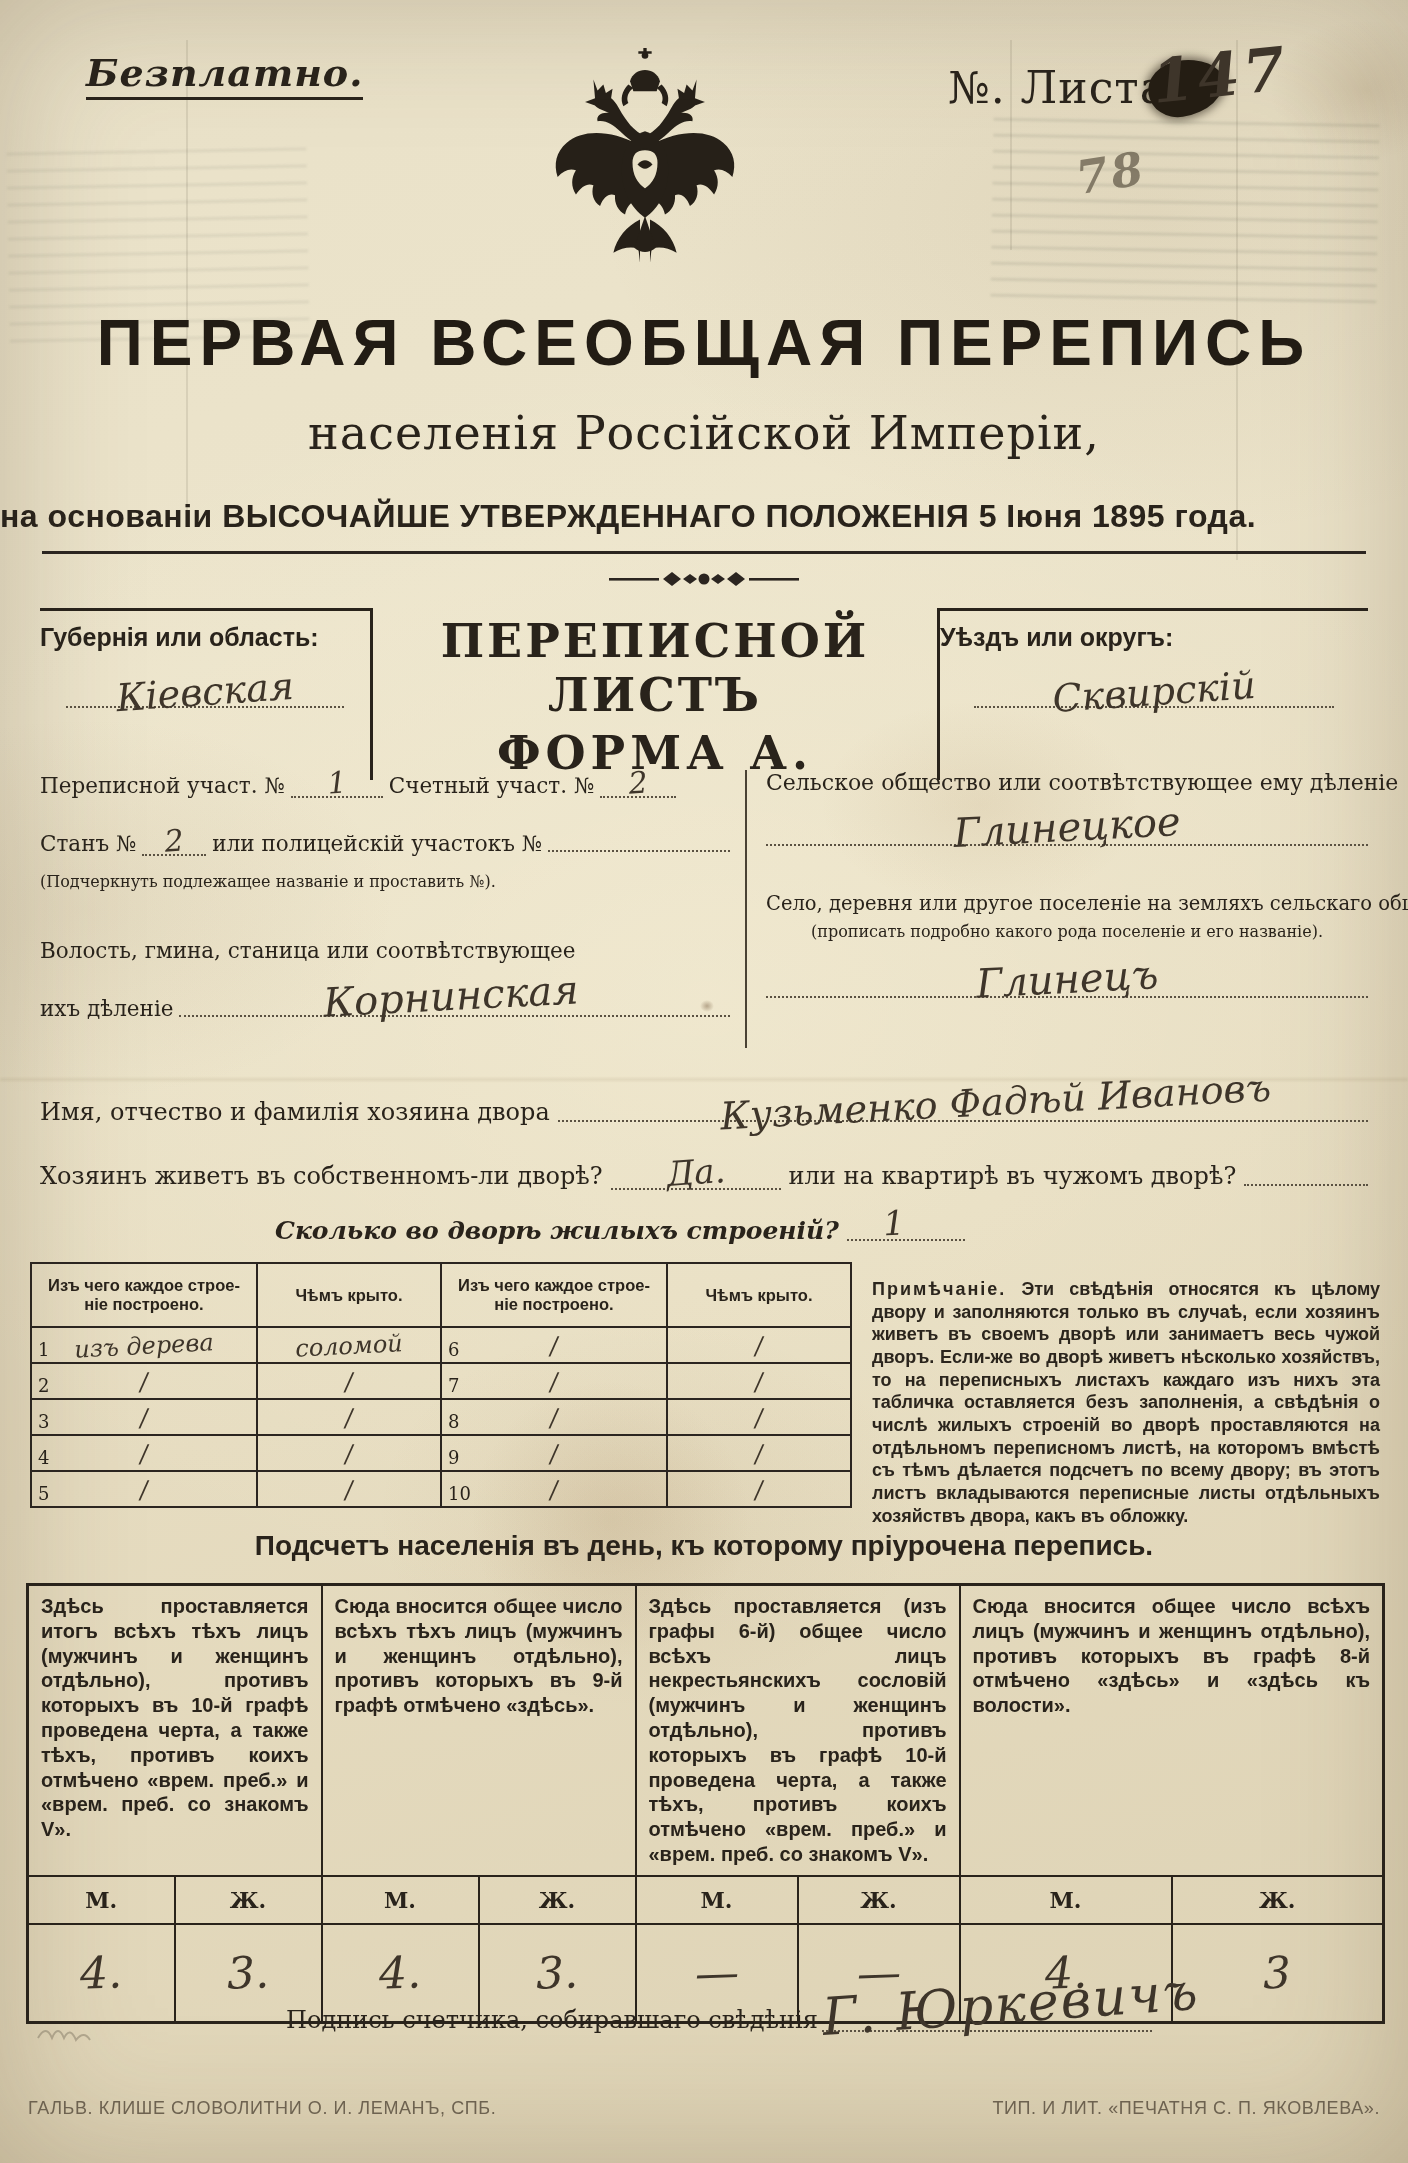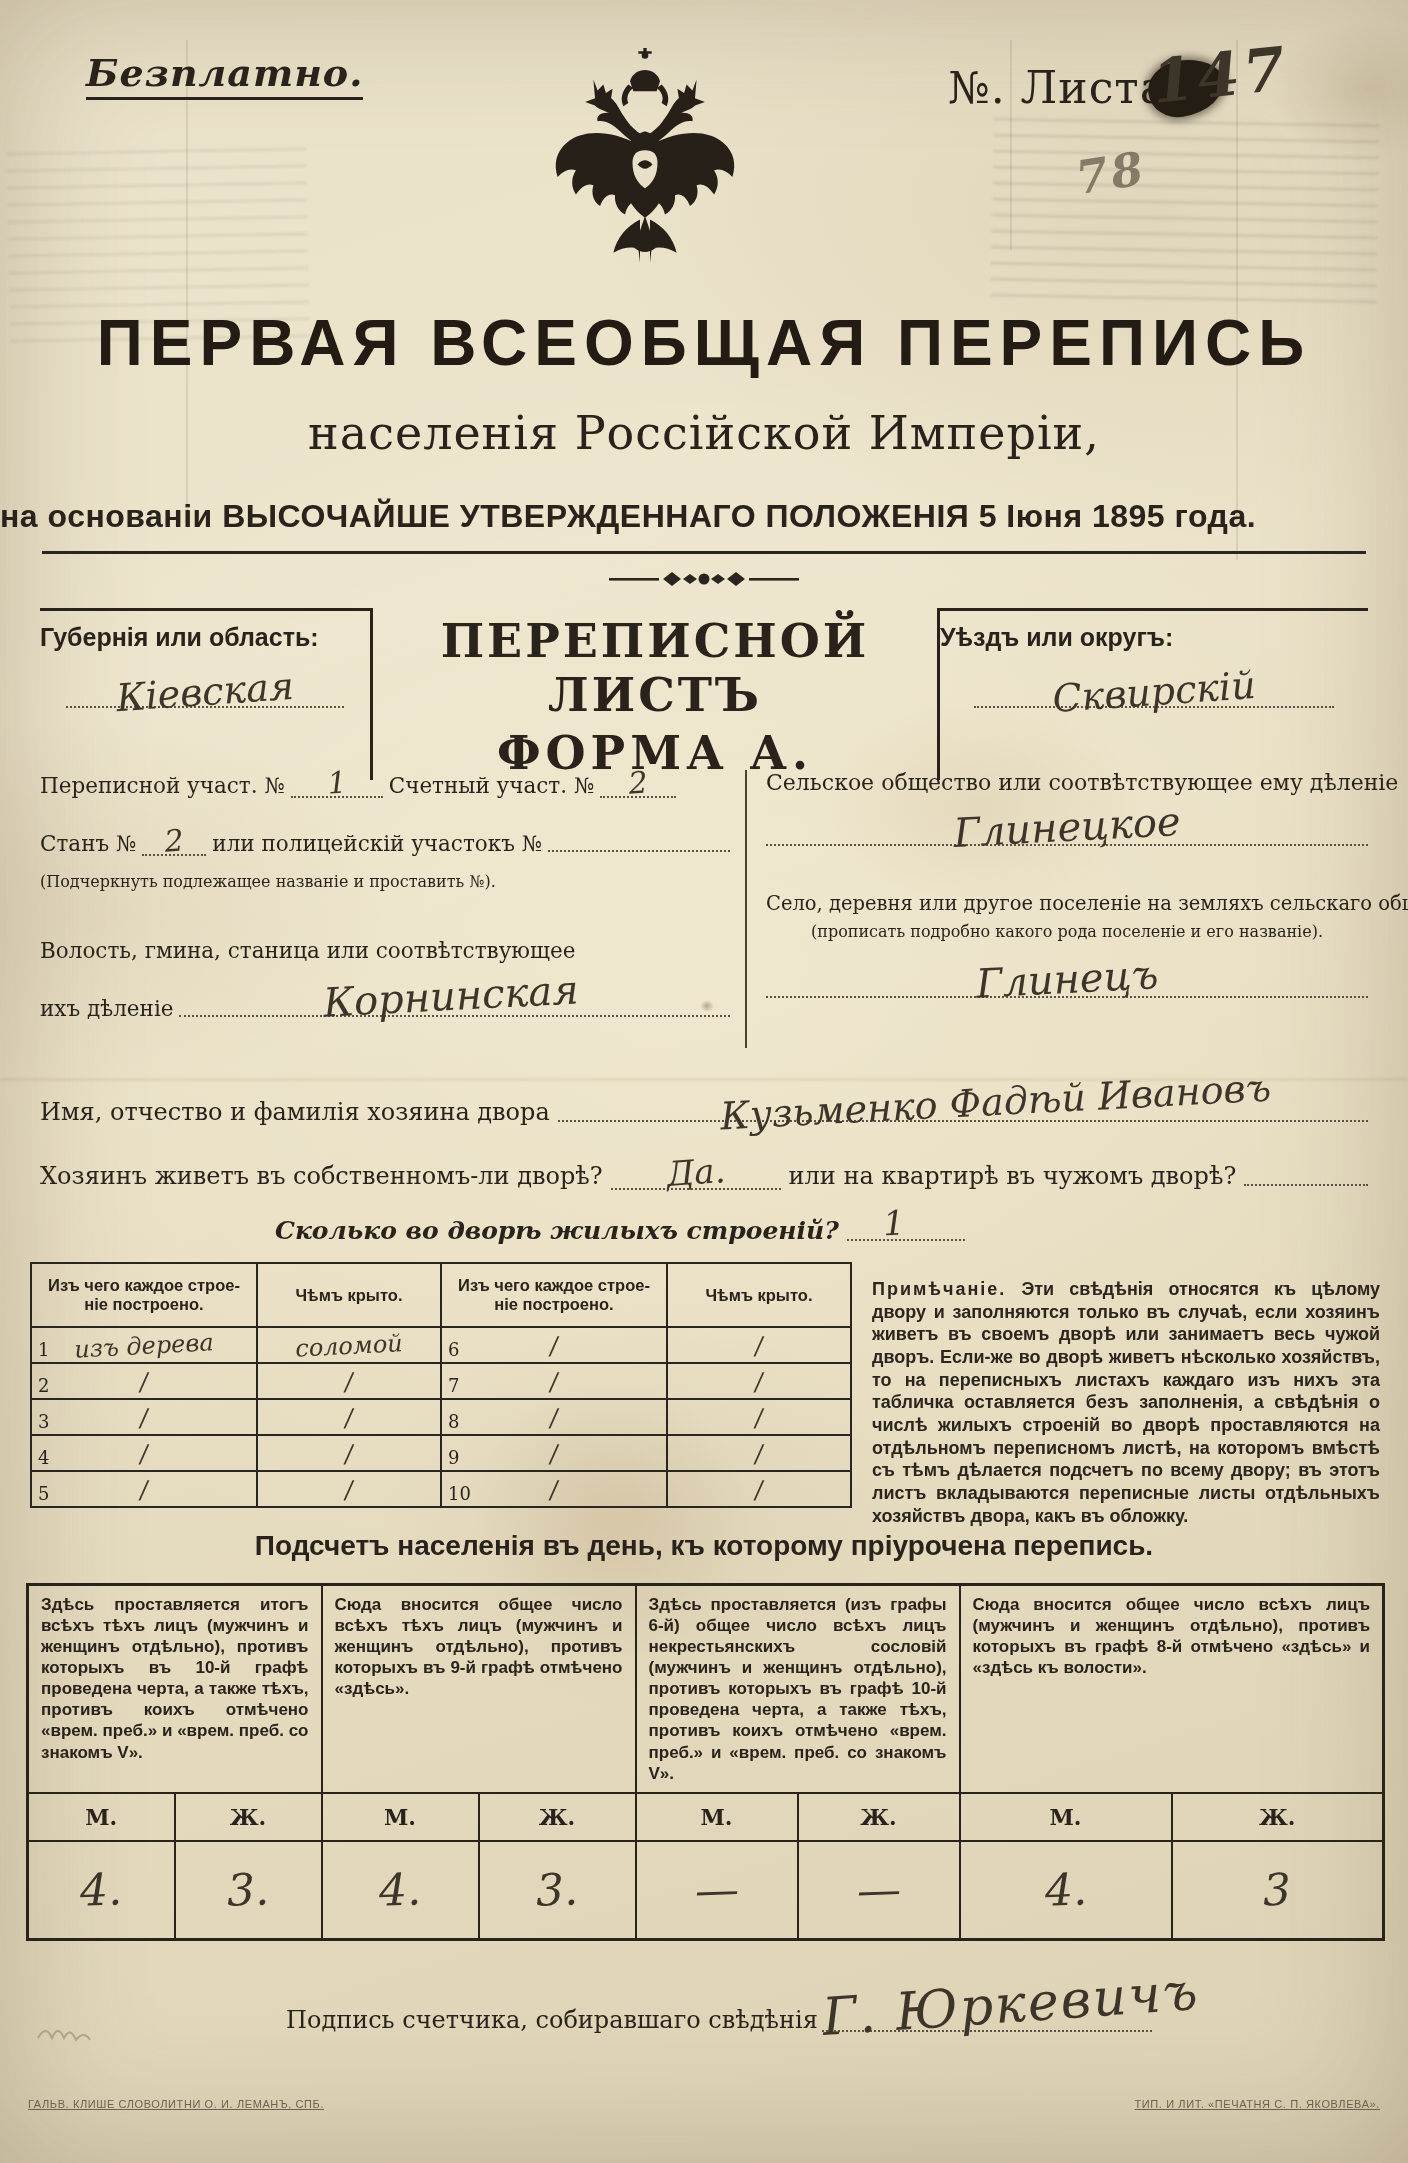--- a/index.html
+++ b/index.html
@@ -91,32 +91,32 @@
   .note-lead{letter-spacing:2px;}
   
   .count-title{left:0;top:1530px;width:100%;text-align:center;
                font-family:"Liberation Sans",sans-serif;font-weight:bold;font-size:28px;}
   .count-table{position:absolute;left:26px;top:1583px;border-collapse:collapse;table-layout:fixed;
                width:1356px;}
   .count-table th,.count-table td{border:2px solid #29231b;}
   .count-table{border:3px solid #29231b;}
   .ct-head th{height:72px;font-family:"Liberation Sans",sans-serif;font-weight:bold;font-size:20px;
               line-height:1.15;padding:4px 10px;vertical-align:middle;text-align:center;}
-  .ct-desc td{height:176px;font-family:"Liberation Sans",sans-serif;font-weight:bold;font-size:17px;
+  .ct-desc td{height:176px;font-family:"Liberation Sans",sans-serif;font-weight:bold;font-size:20px;
               line-height:1.24;text-align:justify;padding:8px 12px;vertical-align:top;}
   .ct-mf td{height:44px;text-align:center;font-weight:bold;font-size:22px;}
   .ct-val td{height:94px;text-align:center;vertical-align:middle;}
   .ct-hand{font-size:44px;transform:rotate(-2deg);display:inline-block;}
   
   .sigrow{left:286px;top:2006px;width:1000px;display:flex;align-items:flex-end;gap:4px;}
   .siglabel{font-size:24px;white-space:nowrap;margin-bottom:6px;}
   .sigline{position:relative;width:330px;border-bottom:2px dotted #5a5142;height:10px;margin-bottom:8px;}
   .sig-hand{position:absolute;left:0;bottom:-4px;font-size:52px;transform:rotate(-4deg);
             letter-spacing:2px;white-space:nowrap;}
-  .imprint{font-family:"Liberation Sans",sans-serif;font-size:11px;letter-spacing:.6px;color:#6d6250;text-decoration:underline;}
+  .imprint{font-family:"Liberation Sans",sans-serif;font-size:18px;letter-spacing:.6px;color:#6d6250;}
   .imprint-l{left:28px;top:2098px;}
   .imprint-r{right:28px;top:2098px;text-align:right;}
   .scribble{left:34px;top:2018px;opacity:.4;}
 </style>
 </head>
 <body>
 
 <div class="page">
 
   <div class="bleed" style="left:992px;top:118px;width:386px;height:182px;transform:rotate(1deg);

